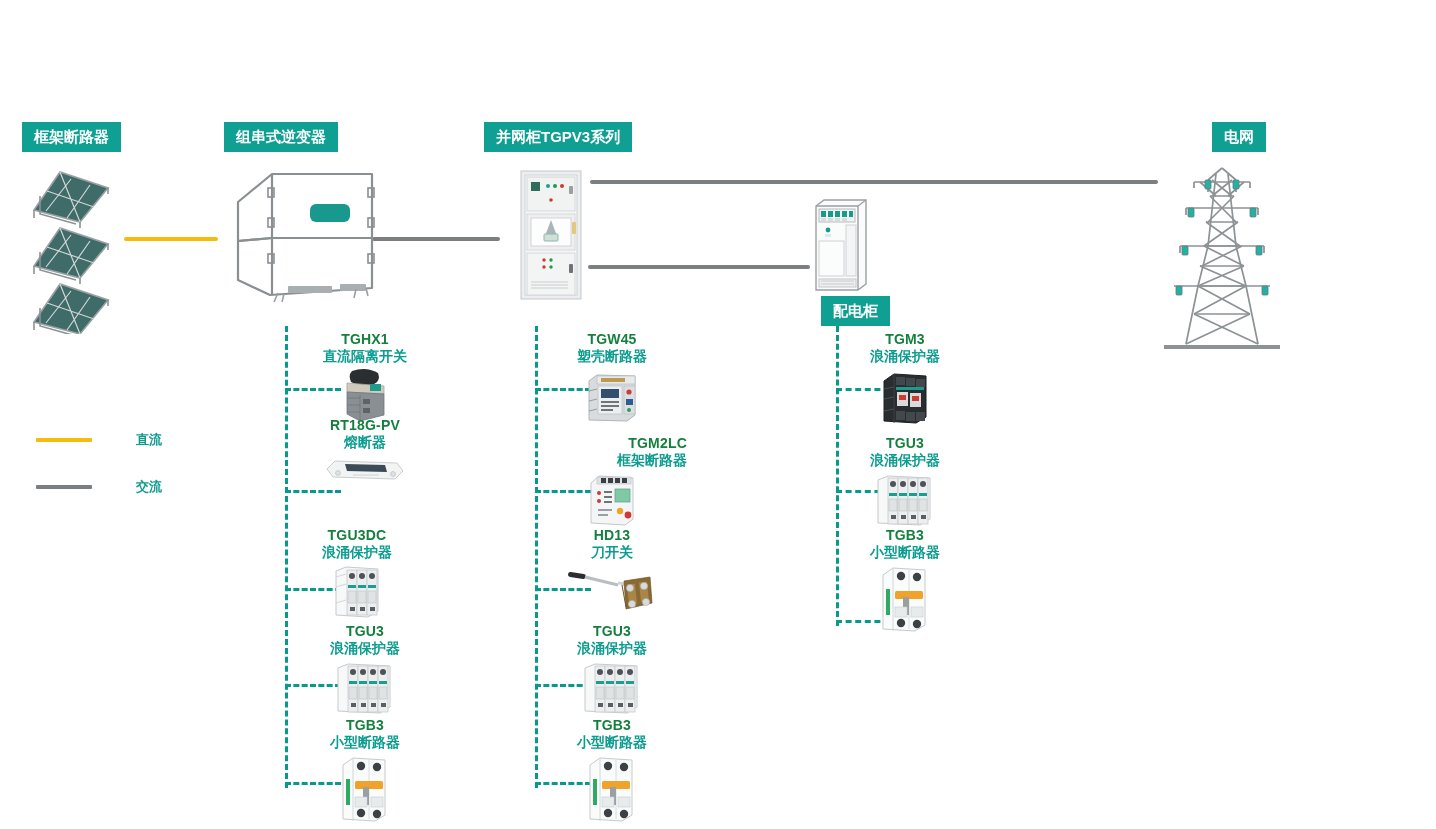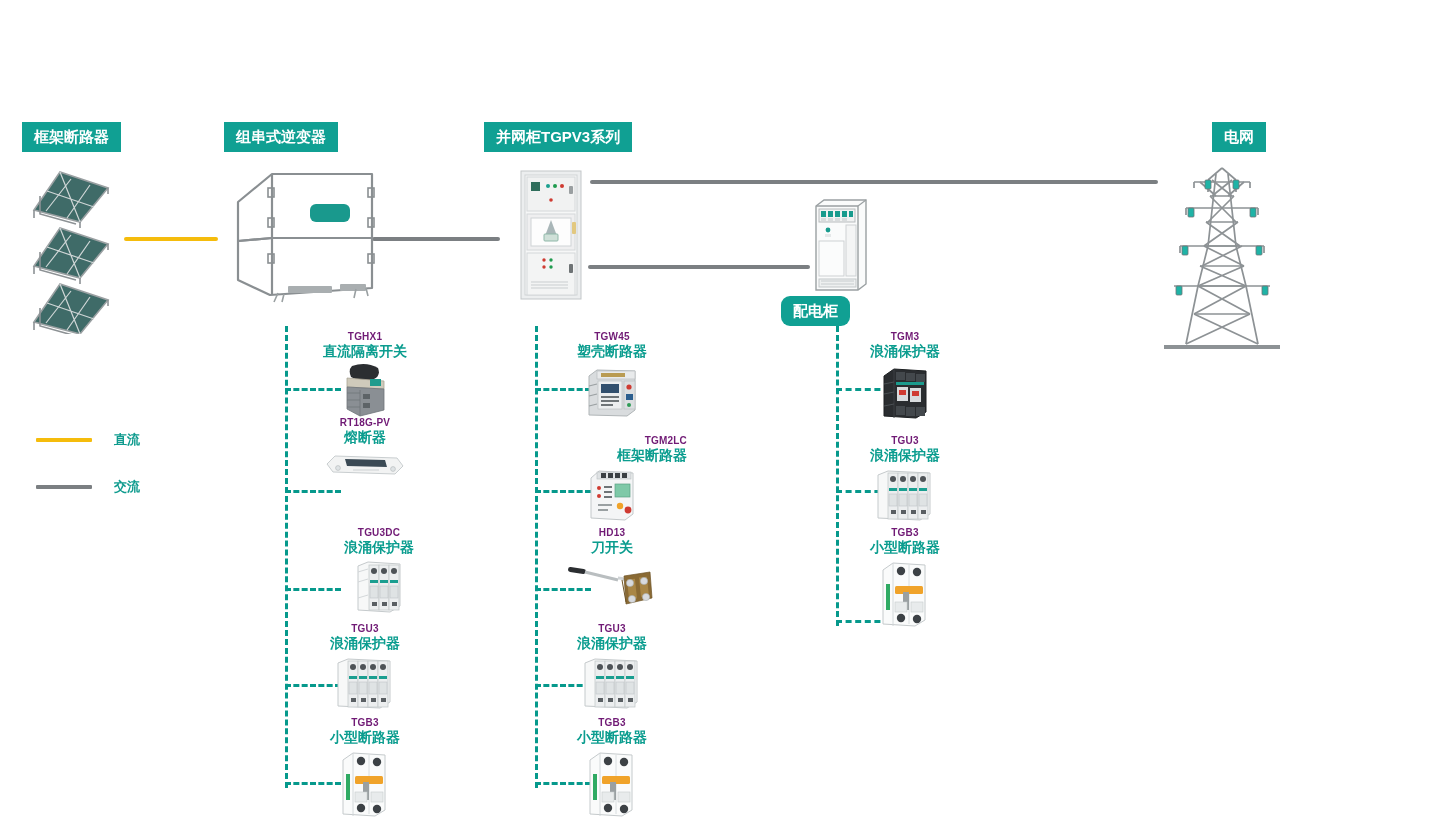--- a/index.html
+++ b/index.html
@@ -18,21 +18,21 @@
     font-size:50px; font-weight:bold; color:#0f9b8e;
     letter-spacing:2px; line-height:1;
   }
 
   .badge {
     position:absolute; background:#10a093; color:#fff;
     font-size:15px; font-weight:bold; line-height:1;
     padding:7px 12px 8px 12px; white-space:nowrap;
   }
 
-  .legend-row { position:absolute; display:flex; align-items:center; gap:22px; }
+  .legend-row { position:absolute; display:flex; align-items:center; gap:44px; }
   .legend-line { width:56px; height:4px; border-radius:1px; }
   .legend-label { color:#0f9b8e; font-size:13px; font-weight:bold; }
 
   .wire { position:absolute; height:4px; border-radius:2px; }
   .wire.dc { background:#f5bc0c; }
   .wire.ac { background:#7b7f82; }
 
   
   .tree { position:absolute; }
   .tree .spine {
@@ -40,21 +40,21 @@
     border-left:3px dashed #06998c;
   }
   .tree .branch {
     position:absolute; left:0; height:0;
     border-top:3px dashed #06998c;
   }
 
   
   .product { position:absolute; text-align:center; width:150px; }
   .product .pname {
-    color:#701a75; font-size:10px; font-weight:bold; line-height:1.22;
+    color:#15803d; font-size:14px; font-weight:bold; line-height:1.22;
     letter-spacing:.2px;
   }
   .product .pdesc {
     color:#0b9d8f; font-size:14px; font-weight:bold; line-height:1.22;
   }
   .product .pic { margin:2px auto 0; position:relative; }
 
   
   .art { display:block; margin:0 auto; }
 
@@ -70,21 +70,21 @@
 </style>
 </head>
 <body>
 
 <div id="stage">
 
 
   <div class="badge" style="left:22px;  top:122px;">框架断路器</div>
   <div class="badge" style="left:224px; top:122px;">组串式逆变器</div>
   <div class="badge" style="left:484px; top:122px;">并网柜TGPV3系列</div>
-  <div class="badge" style="left:781px; top:296px;border-radius:9px;">配电柜</div>
+  <div class="badge" style="left:821px; top:296px;">配电柜</div>
   <div class="badge" style="left:1192px;top:122px;margin-left:20px;">电网</div>
 
   <div class="pv-group" style="left:22px; top:164px;">
     <svg class="art" width="100" height="170" viewBox="0 0 100 170">
       <g stroke="#8d9295" stroke-width="1.6" fill="none">
         <g transform="translate(2,2)">
           <path d="M10 44 L36 6 L84 22 L56 56 Z" fill="#3f6b68" stroke="#9aa0a2"></path>
           <path d="M23 25 L70 41 M36 6 L56 56 M47 13 L22 45 M66 19 L43 52" stroke="#cfd6d6" stroke-width="1.2"></path>
           <path d="M10 44 L10 52 M16 30 L16 48 L52 58 M56 56 L56 62 M84 22 L84 28" stroke="#8d9295"></path>
         </g>
@@ -268,21 +268,21 @@
       <svg class="art" width="84" height="34" viewBox="0 0 84 34">
         <path d="M4 16 L12 8 L74 10 L80 18 L72 26 L10 24 Z" fill="#f2f3f3" stroke="#c9ced0" stroke-width="1"></path>
         <path d="M22 11 L62 12 L64 19 L24 18 Z" fill="#3b4a55"></path>
         <circle cx="15" cy="20" r="2.4" fill="#dfe3e5" stroke="#b7bdbf" stroke-width=".7"></circle>
         <circle cx="70" cy="21" r="2.4" fill="#dfe3e5" stroke="#b7bdbf" stroke-width=".7"></circle>
         <path d="M30 22 H56" stroke="#cdd2d4" stroke-width="1"></path>
       </svg>
     </div>
   </div>
 
-  <div class="product" style="left:304px; top:527px;">
+  <div class="product" style="left:282px; top:527px;">
     <div class="pname">TGU3DC</div>
     <div class="pdesc">浪涌保护器</div>
     <div class="pic">
       <svg class="art" width="62" height="58" viewBox="0 0 62 58">
         <path d="M10 8 L20 4 L52 6 L52 48 L42 54 L10 52 Z" fill="#f7f8f8" stroke="#c5cacc" stroke-width="1"></path>
         <g fill="#eceeef" stroke="#c5cacc" stroke-width=".8">
           <rect x="21" y="7" width="10" height="45"></rect>
             <rect x="31" y="7" width="10" height="45"></rect>
             <rect x="41" y="7" width="10" height="45"></rect>
         </g>

